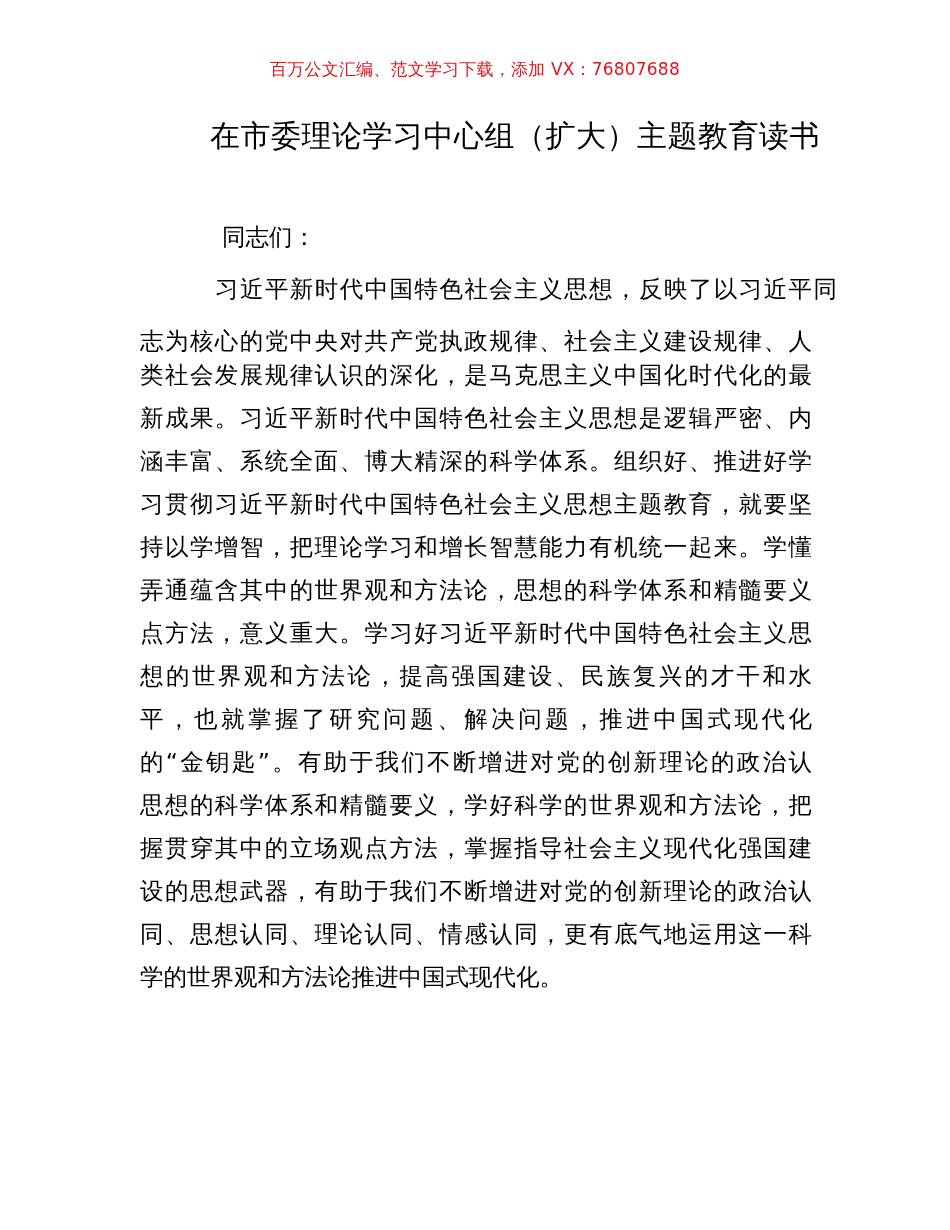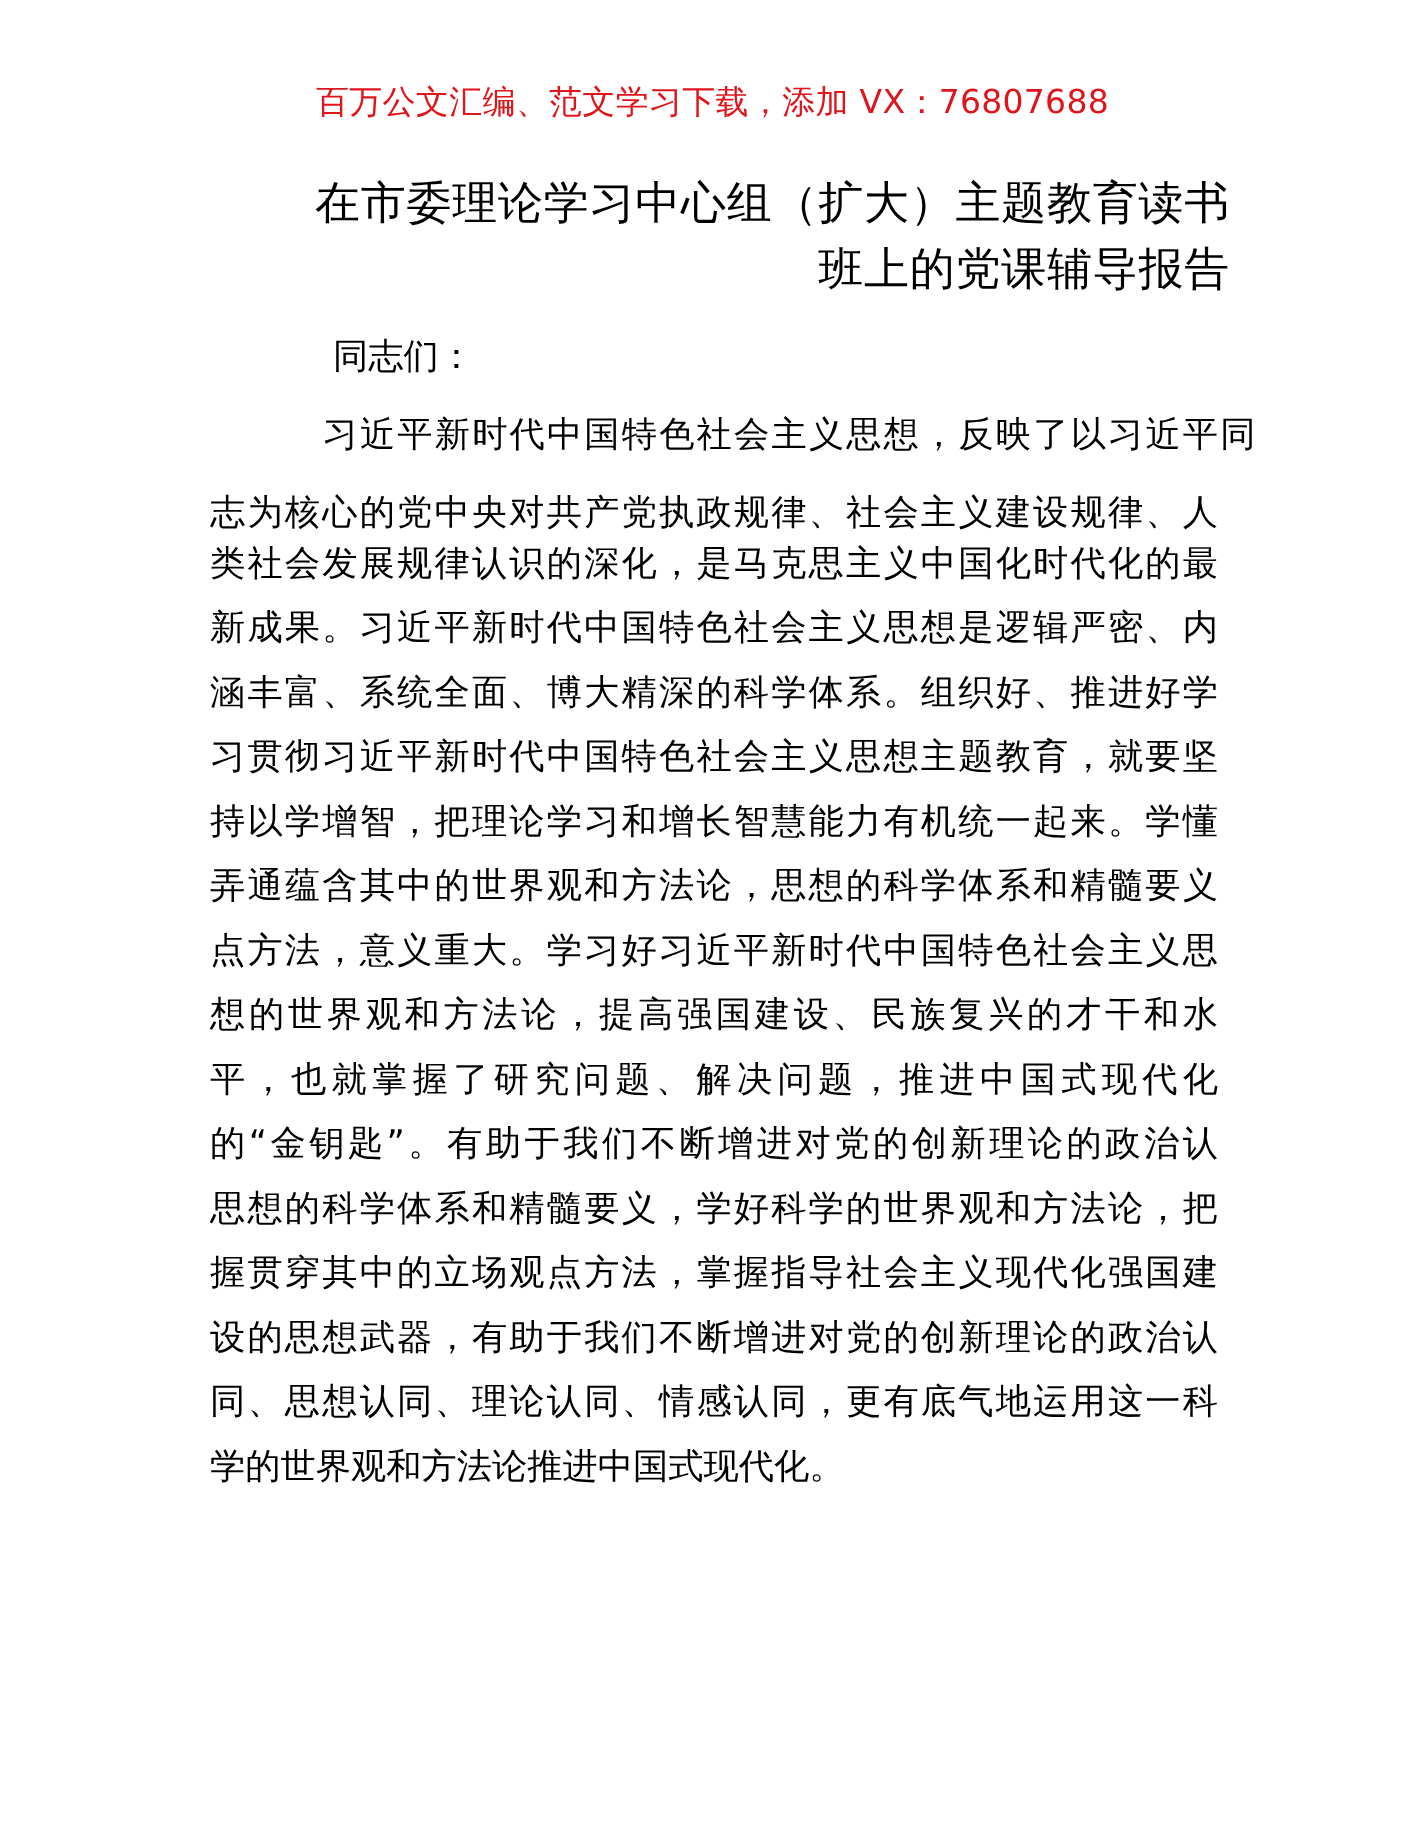--- a/index.html
+++ b/index.html
@@ -14,21 +14,21 @@
       overflow: hidden;
       font-family: "DejaVu Sans", "Liberation Sans", sans-serif;
       color: #000000;
     }
     .header-watermark {
       position: absolute;
       top: 57px;
       left: 0;
       width: 950px;
       text-align: center;
-      font-size: 22px;
+      font-size: 17px;
       line-height: 24px;
       color: #e0141b;
       letter-spacing: 0.2px;
     }
     .title {
       position: absolute;
       top: 114px;
       left: 130px;
       width: 690px;
       text-align: right;
@@ -69,21 +69,20 @@
       margin-left: 25px;
     }
   </style>
 </head>
 <body>
 
 <div class="header-watermark">百万公文汇编、范文学习下载，添加 VX：76807688</div>
 
 <div class="title">
   <span class="title-line">在市委理论学习中心组（扩大）主题教育读书</span>
-  <span class="title-line">班上的党课辅导报告</span>
 </div>
 
 <div class="salutation">同志们：</div>
 
 <div>
   <div class="body-line indent" style="top:274px">习近平新时代中国特色社会主义思想，反映了以习近平同</div>
   <div class="body-line" style="top:326px">志为核心的党中央对共产党执政规律、社会主义建设规律、人</div>
   <div class="body-line" style="top:360px">类社会发展规律认识的深化，是马克思主义中国化时代化的最</div>
   <div class="body-line" style="top:403px">新成果。习近平新时代中国特色社会主义思想是逻辑严密、内</div>
   <div class="body-line" style="top:446px">涵丰富、系统全面、博大精深的科学体系。组织好、推进好学</div>

